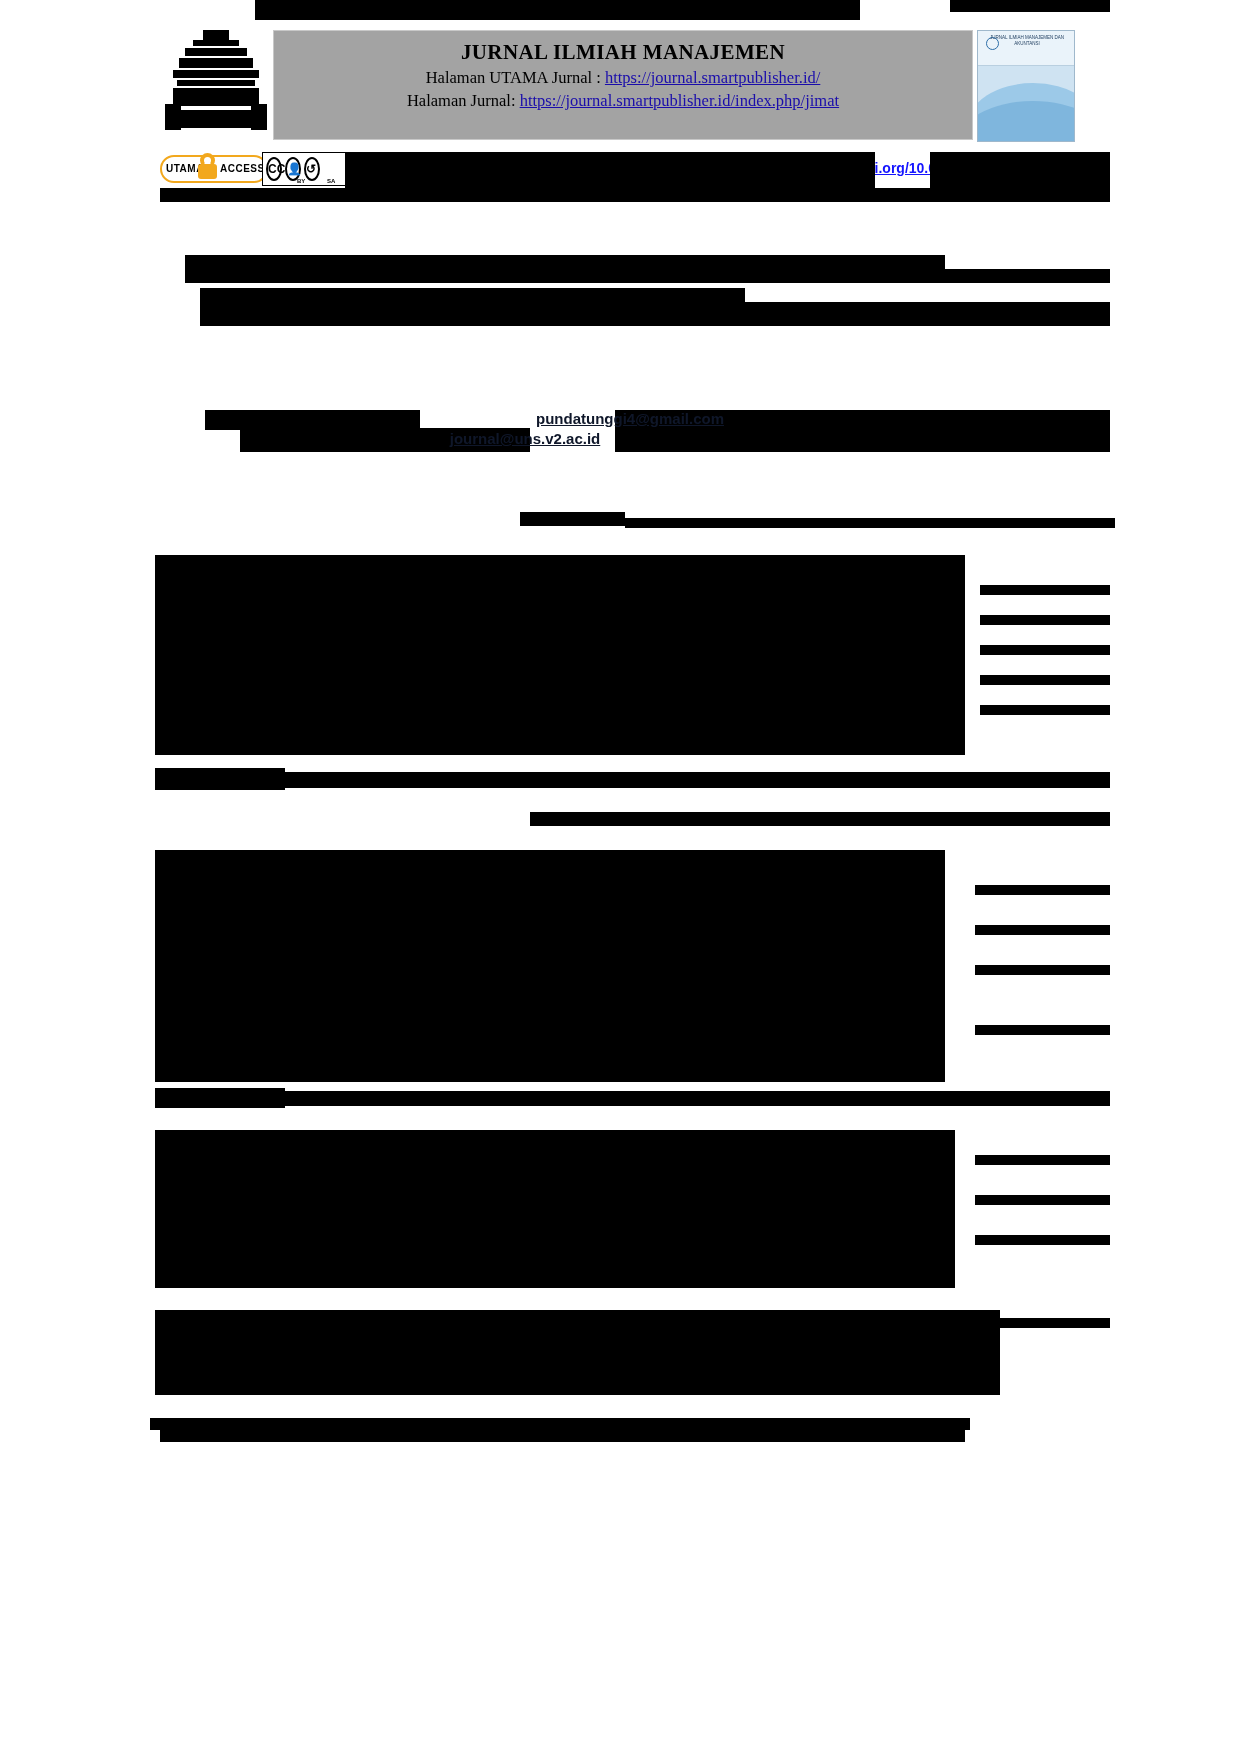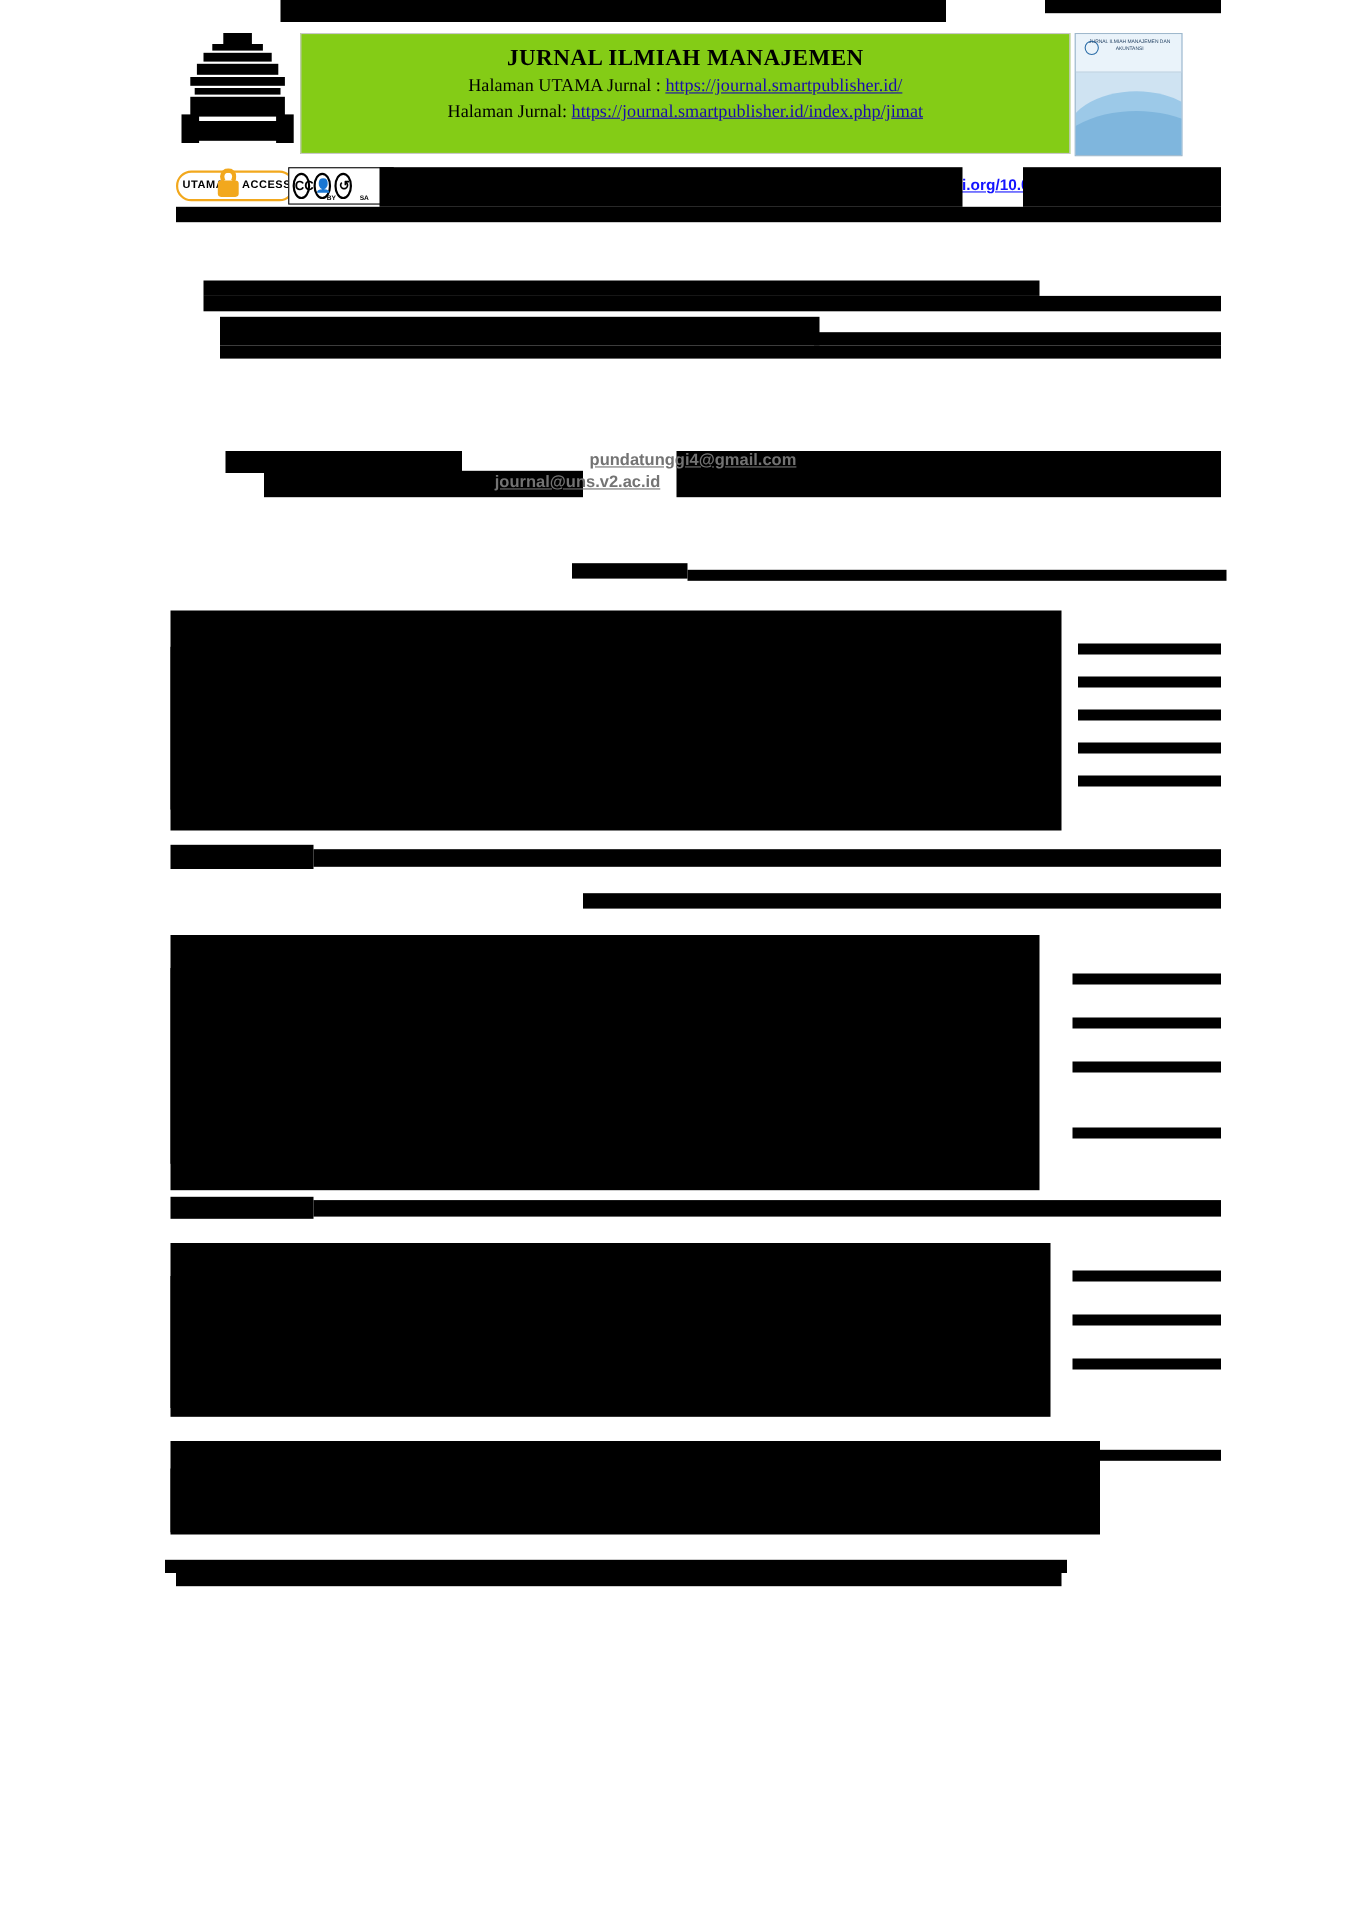--- a/index.html
+++ b/index.html
@@ -36,21 +36,21 @@
     top: 25px;
     width: 910px;
     height: 120px;
   }
   .journal-box {
     position: absolute;
     left: 108px;
     top: 5px;
     width: 700px;
     height: 110px;
-    background: #84cc16;
+    background: #a3a3a3;
     border: 1px solid #c8c8c8;
     text-align: center;
     box-sizing: border-box;
     padding-top: 8px;
   }
   .journal-title {
     font-family: "Liberation Serif", serif;
     font-weight: bold;
     font-size: 21px;
     letter-spacing: 0.4px;
@@ -201,21 +201,21 @@
   }
   .cc-circ {
     width: 16px; height: 24px;
     border: 2px solid #000;
     border-radius: 50%;
     box-sizing: border-box;
     font-family: "Liberation Sans", sans-serif;
     font-weight: bold;
     font-size: 12px;
     line-height: 20px;
-    text-align: right;
+    text-align: left;
   }
   .cc-small {
     position: absolute;
     bottom: 1px;
     font-family: "Liberation Sans", sans-serif;
     font-size: 6px;
     font-weight: bold;
   }
   .doi-link {
     position: absolute;
@@ -229,21 +229,21 @@
     color: #1414ff;
     text-decoration: underline;
   }
 
   
   .email-link {
     position: absolute;
     font-family: "Liberation Sans", sans-serif;
     font-weight: bold;
     font-size: 15px;
-    color: #737373;
+    color: #0f172a;
     text-decoration: underline;
     text-align: center;
     width: 420px;
   }
 </style>
 </head>
 <body>
 
 <div class="page">
 

